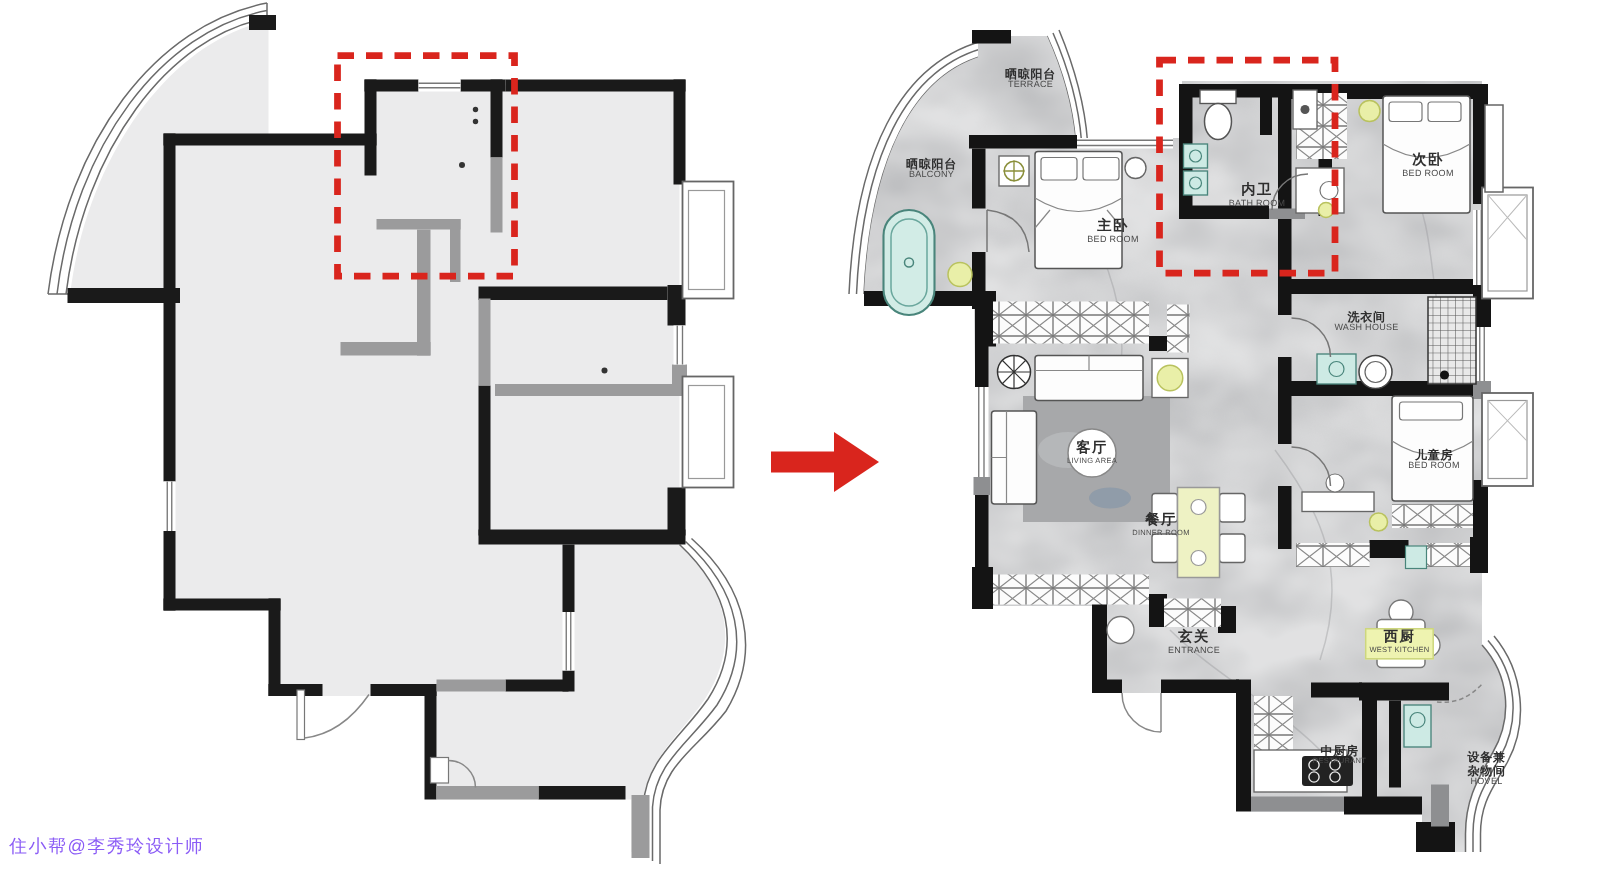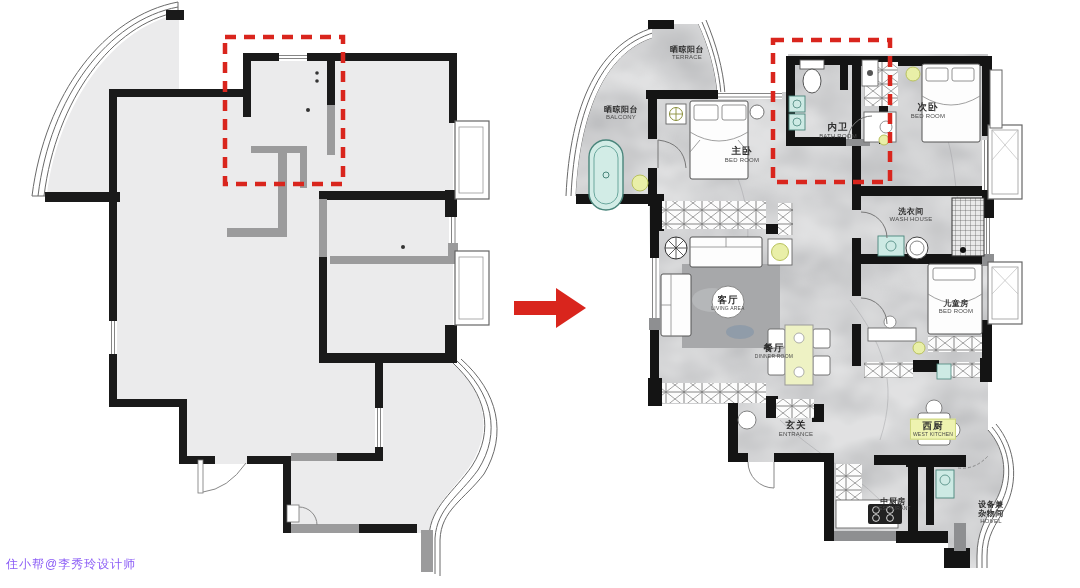--- a/index.html
+++ b/index.html
@@ -377,21 +377,21 @@
     <div class="en">BALCONY</div>
   </div>
   <div class="rlabel" style="left:742px;top:155px">
     <div class="zh">主卧</div>
     <div class="en">BED ROOM</div>
   </div>
   <div class="rlabel" style="left:838px;top:131px">
     <div class="zh">内卫</div>
     <div class="en">BATH ROOM</div>
   </div>
-  <div class="rlabel" style="left:928px;top:111px">
+  <div class="rlabel" style="left:952px;top:111px">
     <div class="zh">次卧</div>
     <div class="en">BED ROOM</div>
   </div>
   <div class="rlabel" style="left:911px;top:215px">
     <div class="zh small">洗衣间</div>
     <div class="en">WASH HOUSE</div>
   </div>
   <div class="rlabel" style="left:728px;top:303px">
     <div class="zh">客厅</div>
     <div class="en" style="font-size:5px">LIVING AREA</div>

